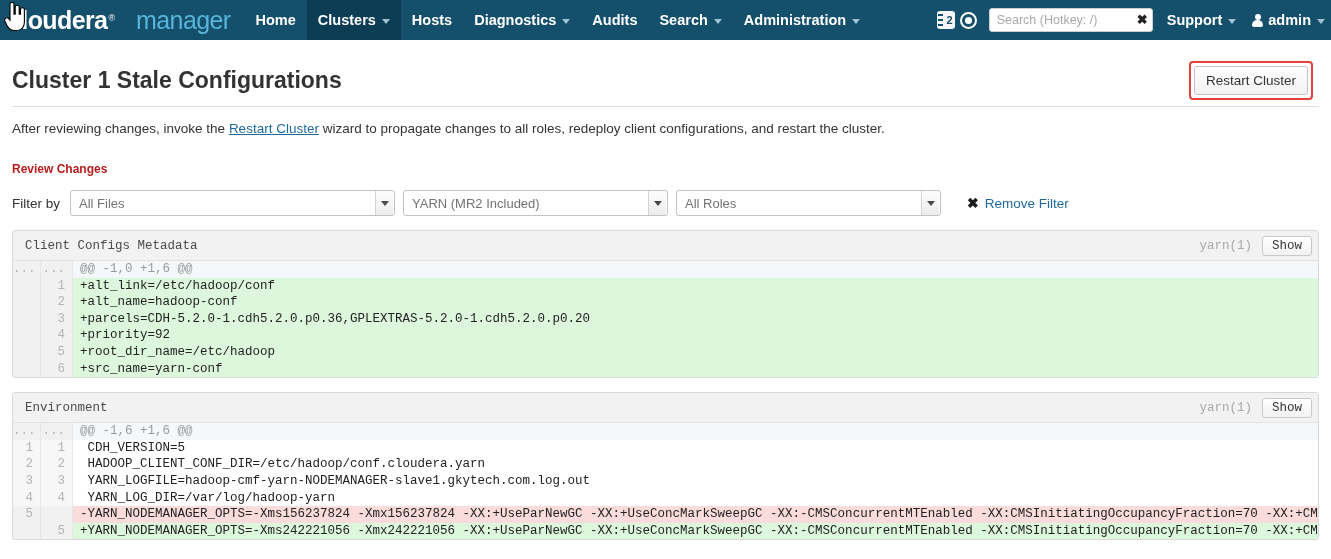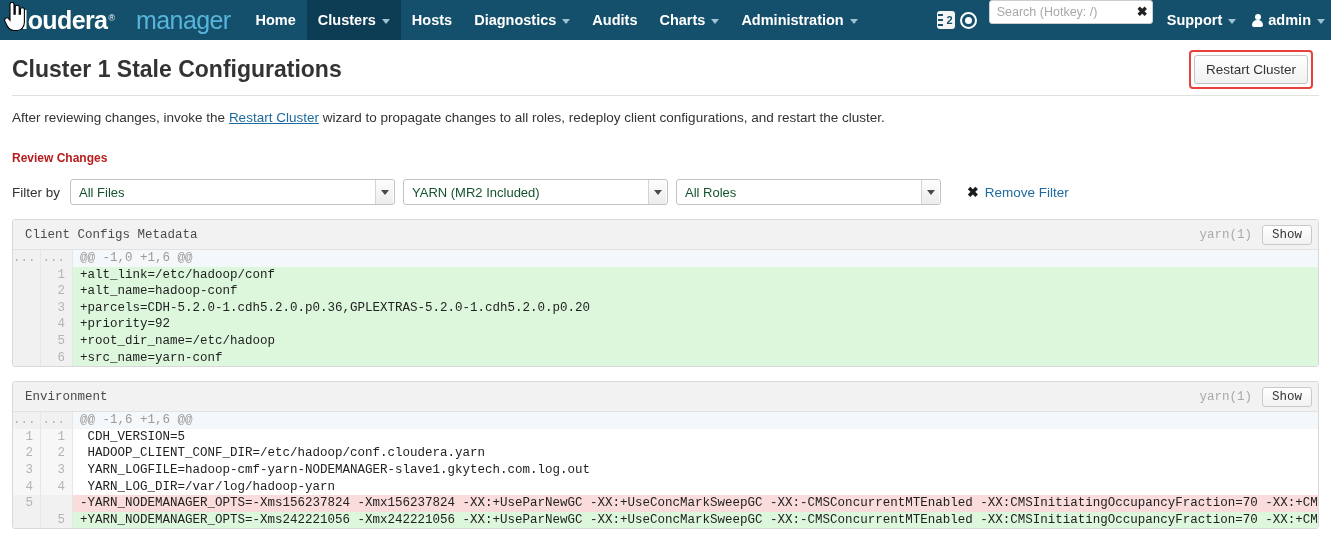--- a/index.html
+++ b/index.html
@@ -123,21 +123,21 @@
     content: "";
     position: absolute;
     left: 3px; top: 3px;
     width: 7px; height: 7px;
     background: #ffffff;
     border-radius: 50%;
   }
   .search-wrap {
     position: relative;
     width: 164px;
-    height: 40px;
+    height: 24px;
   }
   .search-wrap input {
     width: 164px;
     height: 24px;
     border: 1px solid #c9cfd3;
     border-radius: 3px;
     background: #ffffff;
     font-family: "Liberation Sans", sans-serif;
     font-size: 12.5px;
     color: #333;
@@ -202,21 +202,21 @@
     position: absolute;
     left: 3px;
     top: 2px;
     width: 22px;
     height: 30px;
     pointer-events: none;
     z-index: 50;
   }
 
   
-  .page { padding: 4px 12px; }
+  .page { padding: 15px 12px; }
   .page-head {
     display: flex;
     align-items: center;
     justify-content: space-between;
     height: 52px;
     border-bottom: 1px solid #e0e0e0;
     position: relative;
   }
   h1.page-title {
     font-size: 23px;
@@ -269,21 +269,21 @@
     border: 1px solid #c2c2c2;
     border-radius: 3px;
     background: #fff;
     display: flex;
     align-items: center;
     cursor: pointer;
   }
   .sel .sel-text {
     padding-left: 8px;
     font-size: 13px;
-    color: #14532d;
+    color: #737373;
     flex: 1;
     overflow: hidden;
     white-space: nowrap;
   }
   .sel .sel-arrow {
     width: 18px;
     height: 24px;
     margin: 0 1px 0 0;
     background: linear-gradient(#fdfdfd, #ececec);
     border-left: 1px solid #d4d4d4;
@@ -416,21 +416,21 @@
       <span>Hosts</span>
     </a>
     <a class="nav-item">
       <span>Diagnostics</span>
       <i class="caret-down"></i>
     </a>
     <a class="nav-item">
       <span>Audits</span>
     </a>
     <a class="nav-item">
-      <span>Charts</span>
+      <span>Search</span>
       <i class="caret-down"></i>
     </a>
     <a class="nav-item">
       <span>Administration</span>
       <i class="caret-down"></i>
     </a>
   </div>
 
   <div class="nav-right">
     <div class="cmd-badge">

